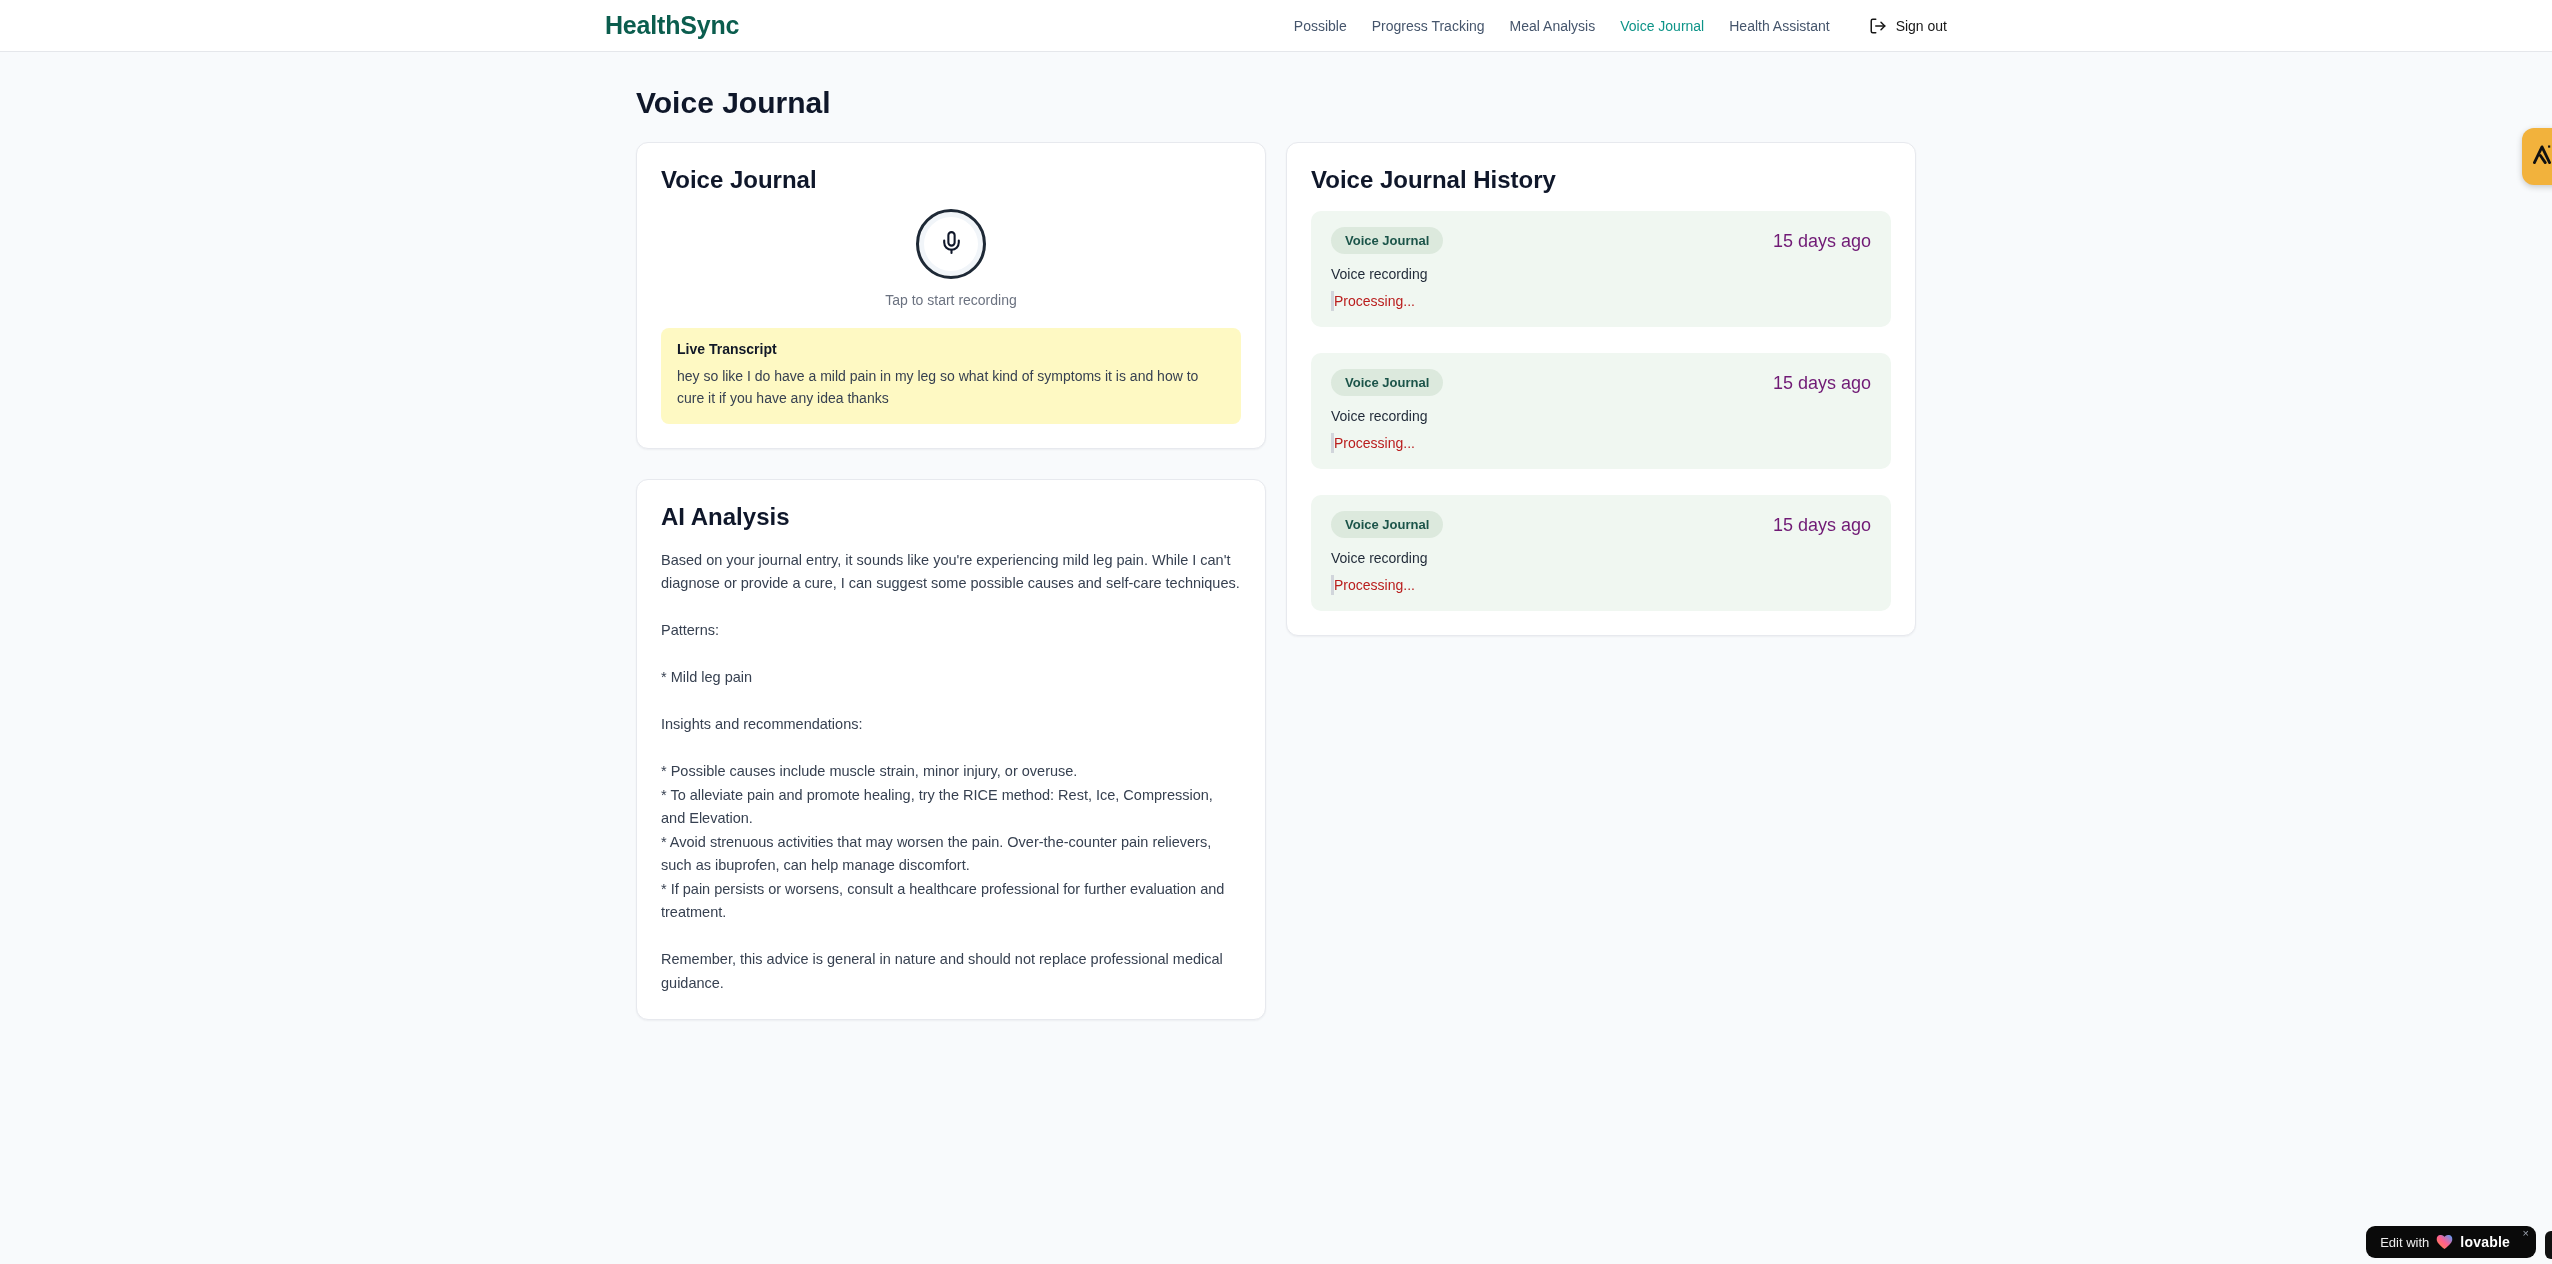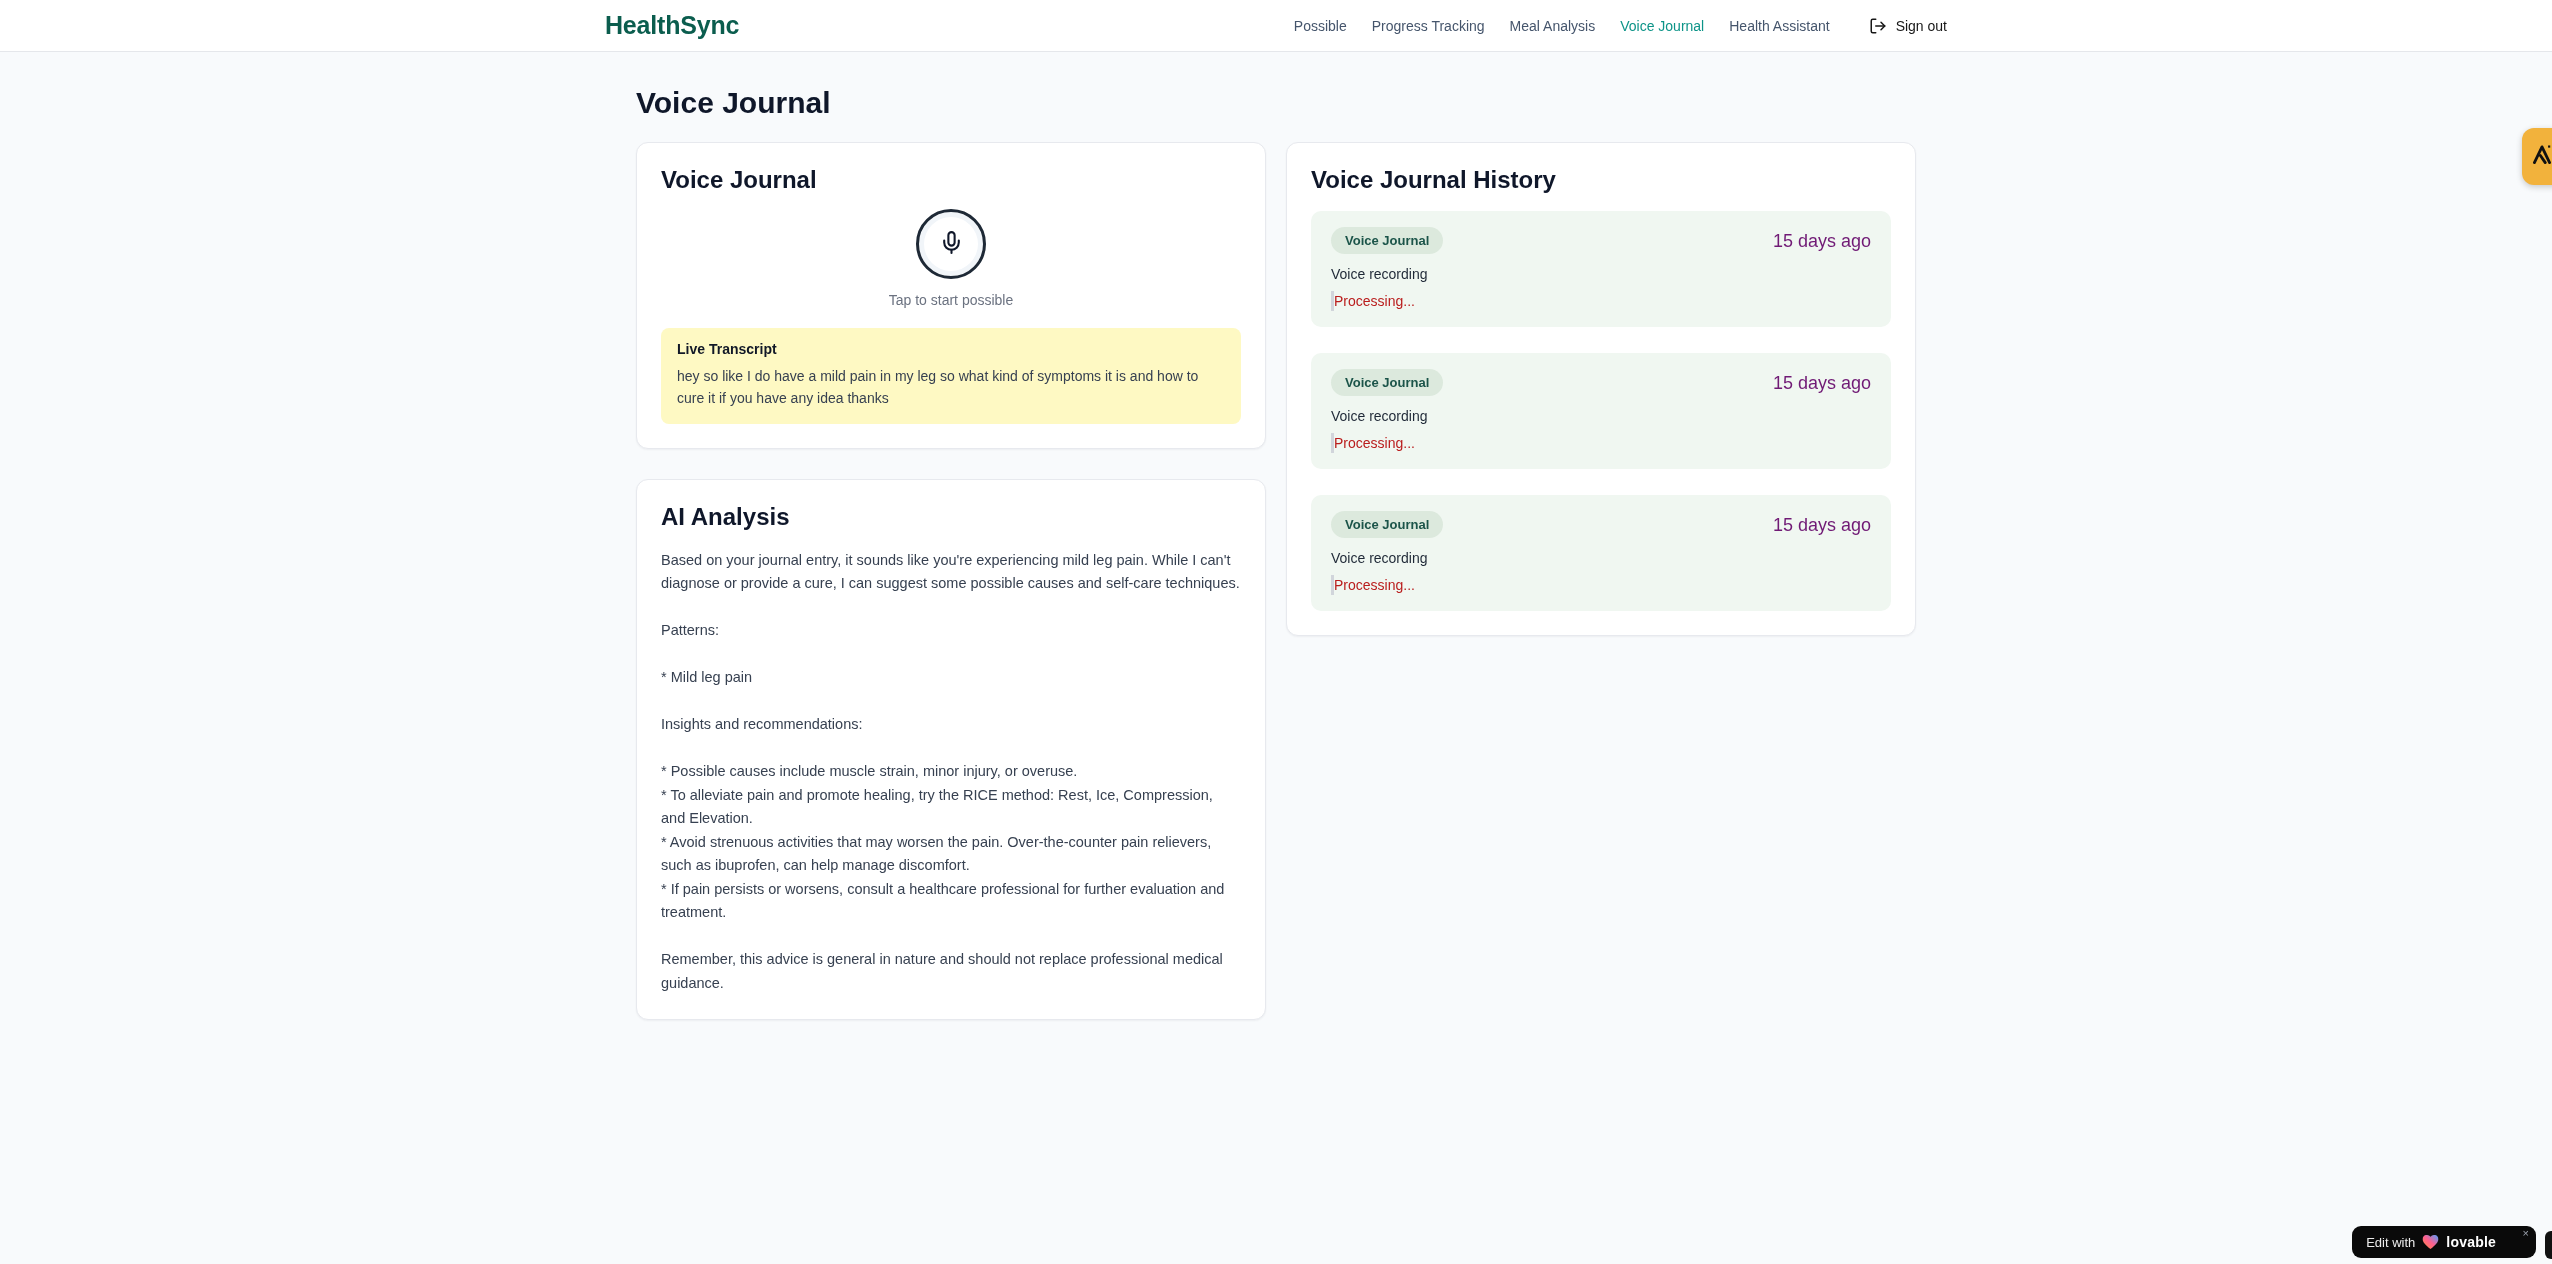--- a/index.html
+++ b/index.html
@@ -58,21 +58,21 @@
   .item-status { margin-top:9px; font-size:14px; color:#b91c1c;
     border-left:3px solid #d1d5db; padding:2px 0 2px 0; }
 
   
   .side-badge { position:absolute; top:128px; right:-26px; width:56px; height:57px;
     background:#f2b23c; border-radius:12px; display:flex; align-items:center;
     justify-content:flex-start; padding-left:7px; cursor:pointer;
     box-shadow:0 2px 6px rgba(0,0,0,.2); }
   .lovable { position:absolute; right:16px; bottom:6px; height:32px; background:#0a0a0a;
     border-radius:9px; display:flex; align-items:center; gap:7px;
-    padding:0 40px 0 14px; color:#ededed; font-size:13px; cursor:pointer; }
+    padding:0 26px 0 14px; color:#ededed; font-size:13px; cursor:pointer; }
   .lovable .brand { font-weight:700; color:#ffffff; font-size:14px; letter-spacing:.2px; }
   .lovable .close { position:absolute; top:2px; right:7px; font-size:11px;
     color:#9ca3af; line-height:1; cursor:pointer; }
   .corner-sliver { position:absolute; right:-21px; bottom:5px; width:28px; height:28px;
     background:#111111; border-radius:6px; }
 </style>
 </head>
 <body>
 
 <div id="screen">
@@ -112,21 +112,21 @@
           <div class="rec-area">
             <button class="mic-btn">
               <span>
                 <svg width="25" height="25" viewBox="0 0 24 24" fill="none" stroke="#0f172a" stroke-width="2" stroke-linecap="round" stroke-linejoin="round">
                   <rect x="9" y="2" width="6" height="13" rx="3"></rect>
                   <path d="M19 10v2a7 7 0 0 1-14 0v-2"></path>
                   <line x1="12" y1="19" x2="12" y2="22"></line>
                 </svg>
               </span>
             </button>
-            <div class="tap-hint">Tap to start possible</div>
+            <div class="tap-hint">Tap to start recording</div>
           </div>
           <div class="transcript-box">
             <div class="transcript-title">Live Transcript</div>
             <div class="transcript-text">hey so like I do have a mild pain in my leg so what kind of symptoms it is and how to cure it if you have any idea thanks</div>
           </div>
         </section>
 
         <section class="card">
           <h2 class="card-title">AI Analysis</h2>
           <div class="analysis-body">Based on your journal entry, it sounds like you're experiencing mild leg pain. While I can't diagnose or provide a cure, I can suggest some possible causes and self-care techniques.

